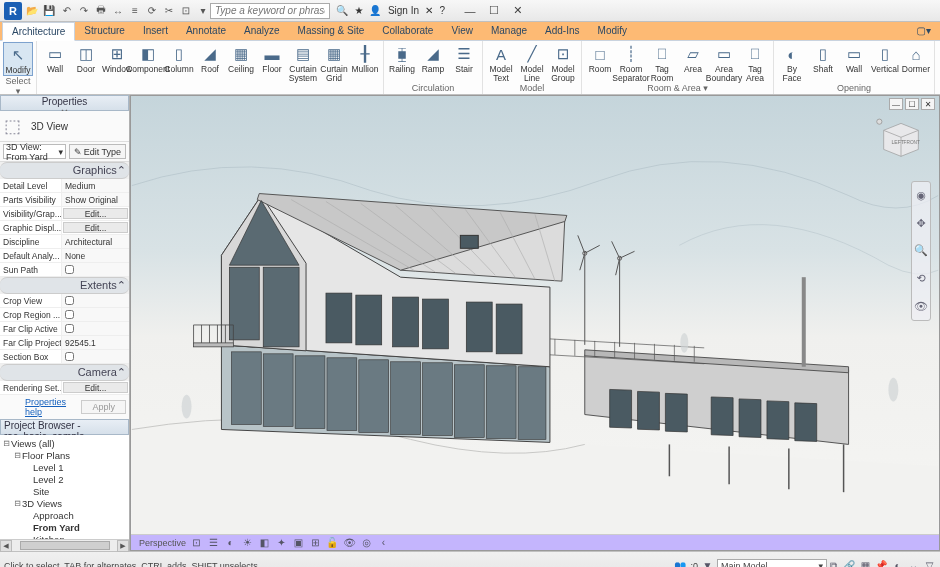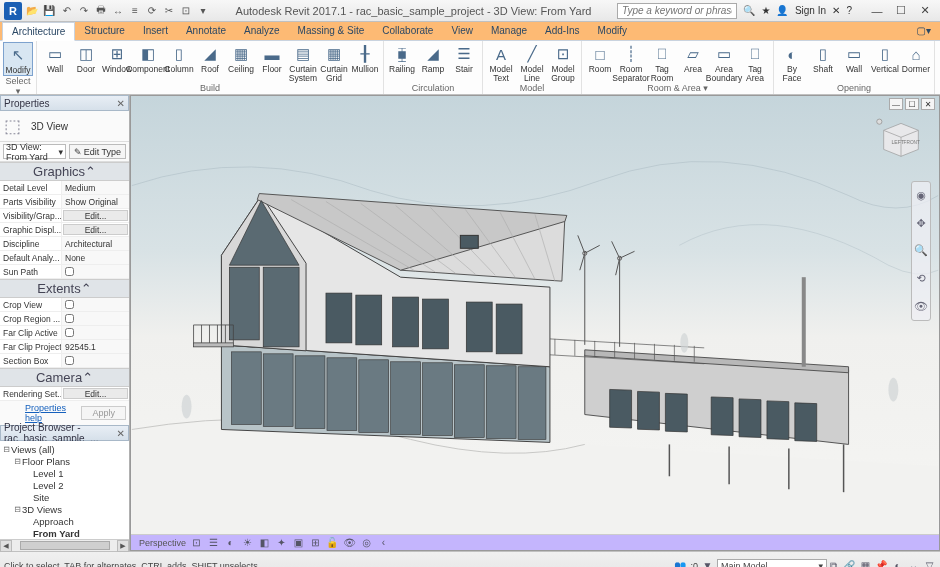--- a/index.html
+++ b/index.html
@@ -30,28 +30,28 @@
 .rbtn.narrow { width: 30px; }
 .rbtn .ico { width: 20px; height: 20px; display: flex; align-items: center; justify-content: center; font-size: 15px; color: #4a6a8a; }
 .rbtn .lbl { font-size: 8.5px; color: #333; text-align: center; line-height: 1.05; margin-top: 1px; }
 .rbtn.sel { background: #d8e6f2; border: 1px solid #7da2ce; }
 
 
 .main { display: flex; height: calc(100% - 22px - 19px - 54px - 16px); }
 .leftpane { width: 130px; display: flex; flex-direction: column; background: #f0f0f0; border-right: 1px solid #b0b0b0; }
 
 
-.panel-title { height: 16px; background: linear-gradient(#e8eef5,#d6e0ea); border: 1px solid #a8b8c8; display: flex; align-items: center; justify-content: space-between; padding: 0 3px; font-size: 10px; color: #334; }
+.panel-title { height: 16px; background: linear-gradient(#e8eef5,#d6e0ea); border: 1px solid #a8b8c8; display: flex; align-items: center; justify-content: space-between; padding: 0 3px; font-size: 10px; color: #334; flex-direction: column; }
 .panel-title .x { color: #666; font-size: 10px; }
 .prop-head { display: flex; align-items: center; padding: 4px; background: #fafafa; border-bottom: 1px solid #ddd; gap: 5px; }
 .prop-head .cube { width: 22px; height: 22px; color: #889; font-size: 18px; }
 .prop-row { display: flex; align-items: center; padding: 2px 3px; background: #fafafa; border-bottom: 1px solid #ddd; gap: 3px; }
 .prop-row .sel { flex: 1; border: 1px solid #bbb; background: #fff; height: 15px; font-size: 9px; padding: 0 2px; display: flex; align-items: center; justify-content: space-between; }
 .prop-row .btn { border: 1px solid #bbb; background: #f5f5f5; height: 15px; font-size: 9px; padding: 0 4px; display: flex; align-items: center; gap: 2px; }
-.prop-section { background: #e0e4e8; padding: 1px 3px; font-size: 13px; color: #445; border-top: 1px solid #ccc; border-bottom: 1px solid #ccc; display: flex; justify-content: center; }
+.prop-section { background: #e0e4e8; padding: 1px 3px; font-size: 11px; color: #445; border-top: 1px solid #ccc; border-bottom: 1px solid #ccc; display: flex; justify-content: flex-end; border-radius: 7px; }
 .prop-table { background: #fff; }
 .prop-table .r { display: flex; border-bottom: 1px solid #eee; height: 14px; }
 .prop-table .r .k { width: 62px; padding: 0 3px; font-size: 8.5px; color: #333; border-right: 1px solid #eee; overflow: hidden; white-space: nowrap; text-overflow: ellipsis; display:flex; align-items:center;}
 .prop-table .r .v { flex: 1; padding: 0 3px; font-size: 8.5px; color: #333; background: #f8f8f8; display:flex; align-items:center;}
 .prop-table .r .v.btn { background: #eaeaea; border: 1px solid #ccc; margin: 1px; justify-content: center; }
 .prop-table .r .v input[type=checkbox]{ width:9px; height:9px; }
 .prop-link { font-size: 9px; color: #1560bd; text-decoration: underline; padding: 2px 3px; margin-left: 22px; }
 .prop-apply { text-align: right; padding: 2px 3px; }
 .prop-apply button { font-size: 9px; padding: 1px 10px; color: #999; border: 1px solid #ccc; background: #f5f5f5; }
 
@@ -105,24 +105,20 @@
     <span>💾</span>
     <span>↶</span>
     <span>↷</span>
     <span>🖶</span>
     <span>↔</span>
     <span>≡</span>
     <span>⟳</span>
     <span>✂</span>
     <span>⊡</span>
     <span>▾</span>
-  </div>
-  <div class="title">
-    <span>Autodesk Revit 2017.1 -</span>
-    <span>rac_basic_sample_project - 3D View: From Yard</span>
   </div>
   <div class="right">
     <input class="search" placeholder="Type a keyword or phrase" style="">
     <span>🔍</span>
     <span>★</span>
     <span>👤</span>
     <span>Sign In</span>
     <span>✕</span>
     <span>?</span>
     <div class="winbtns">
@@ -200,21 +196,20 @@
         </div>
         <div class="rbtn narrow">
           <div class="ico">▦</div>
           <div class="lbl">Curtain<br>Grid</div>
         </div>
         <div class="rbtn narrow">
           <div class="ico">╂</div>
           <div class="lbl">Mullion</div>
         </div>
       </div>
-    <div class="gname">Build</div>
   </div>
 
   <div class="rgroup">
     <div class="items" id="circ-items">
         <div class="rbtn narrow">
           <div class="ico">⧯</div>
           <div class="lbl">Railing</div>
         </div>
         <div class="rbtn narrow">
           <div class="ico">◢</div>

